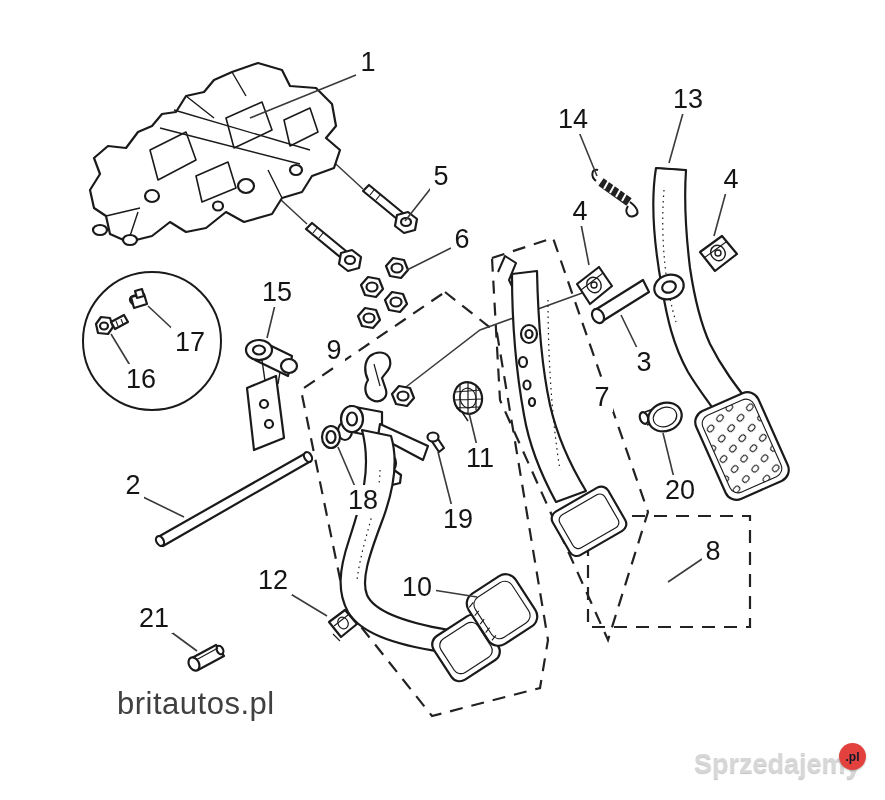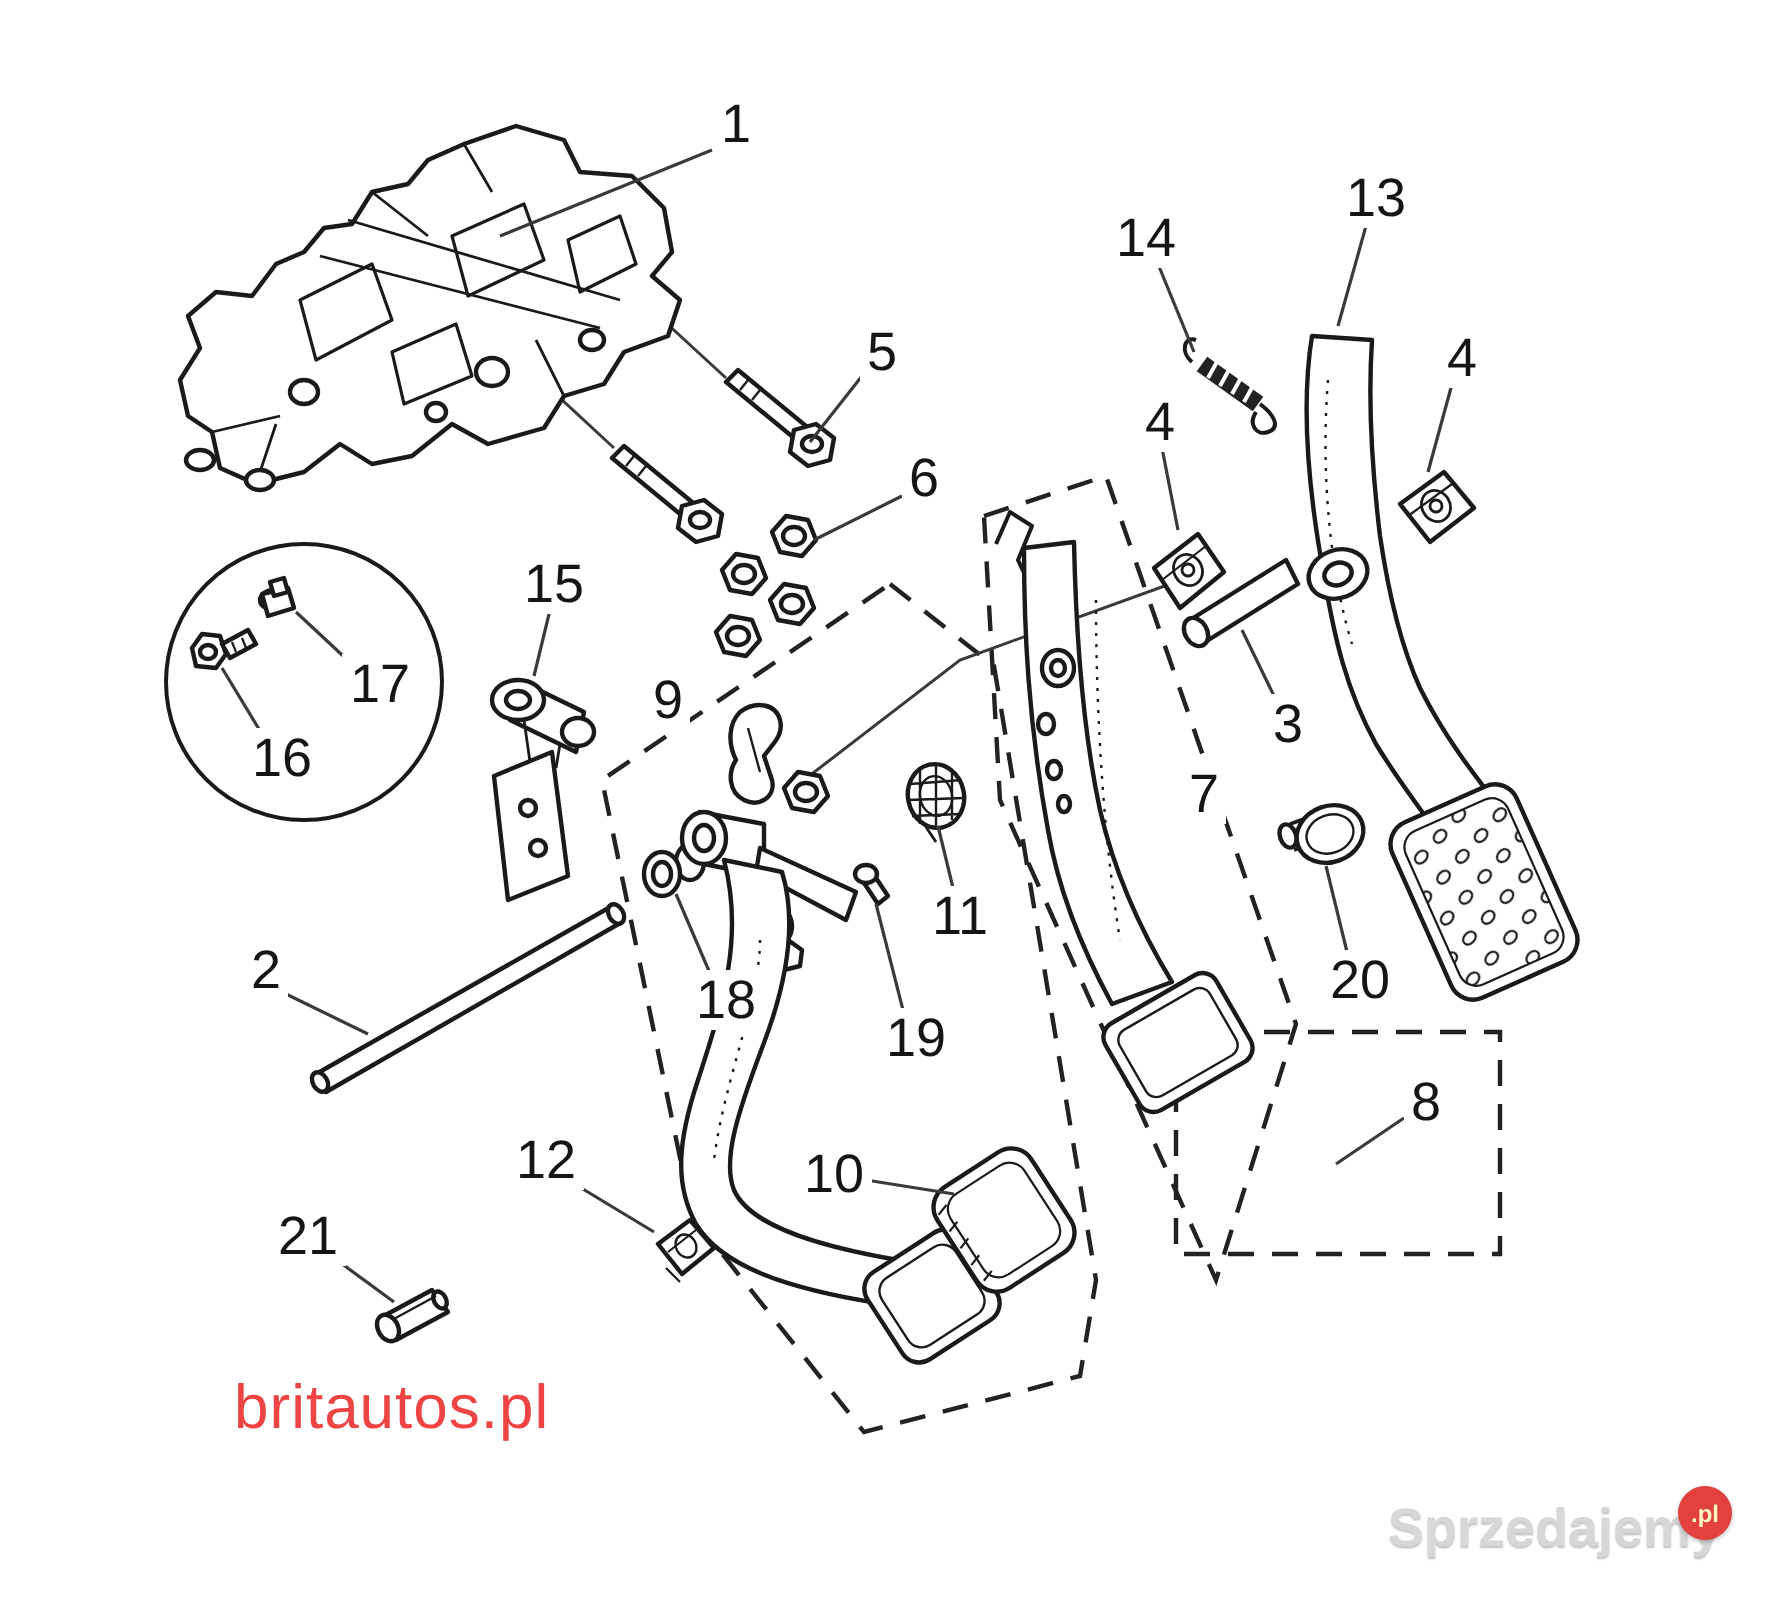--- a/index.html
+++ b/index.html
@@ -3,21 +3,21 @@
 <meta charset="utf-8">
 <style>
   html,body{margin:0;padding:0;background:#fff;}
   .stage{position:relative;width:885px;height:800px;background:#ffffff;overflow:hidden;
          font-family:"Liberation Sans",sans-serif;}
   svg text.part-num{font-family:"Liberation Sans",sans-serif;font-size:27px;fill:#151515;}
   .wm-left{position:absolute;left:117px;top:686px;font-size:31px;letter-spacing:0.5px;}
   .wm-right{position:absolute;left:694px;top:749px;font-size:27px;font-weight:bold;
             color:#d7d7d7;text-shadow:0 -1px 0 #ffffff,0 1px 1px #c2c2c2;}
   .wm-badge{position:absolute;left:839px;top:743px;width:27px;height:27px;border-radius:50%;
-            color:#fef9c3;font-size:12px;font-weight:bold;display:flex;align-items:center;
+            color:#0f172a;font-size:12px;font-weight:bold;display:flex;align-items:center;
             justify-content:center;box-shadow:0 1px 2px rgba(0,0,0,.25);}
 </style>
 </head>
 <body>
 
 <div class="stage">
 
 <svg width="885" height="800" viewBox="0 0 885 800">
   <defs>
     <pattern id="waffle" width="14" height="15" patternUnits="userSpaceOnUse" patternTransform="rotate(-24 742 446)">
@@ -324,17 +324,17 @@
           <text x="680" y="490" text-anchor="middle" dominant-baseline="central" class="part-num">20</text>
         </g>
         <g>
           <line x1="167" y1="629" x2="197" y2="651" stroke="#3a3a3a" stroke-width="1.6"></line>
           <rect x="135" y="603" width="38" height="30" fill="#ffffff"></rect>
           <text x="154" y="618" text-anchor="middle" dominant-baseline="central" class="part-num">21</text>
         </g>
       </g>
 </svg>
 
-<div class="wm-left" style="color: #ef4444;">britautos.pl</div>
+<div class="wm-left" style="color: #404040;">britautos.pl</div>
 <div class="wm-right">Sprzedajemy</div>
 <div class="wm-badge" style="background: rgb(226, 65, 62);">.pl</div>
 
 </div>
 
 </body></html>

